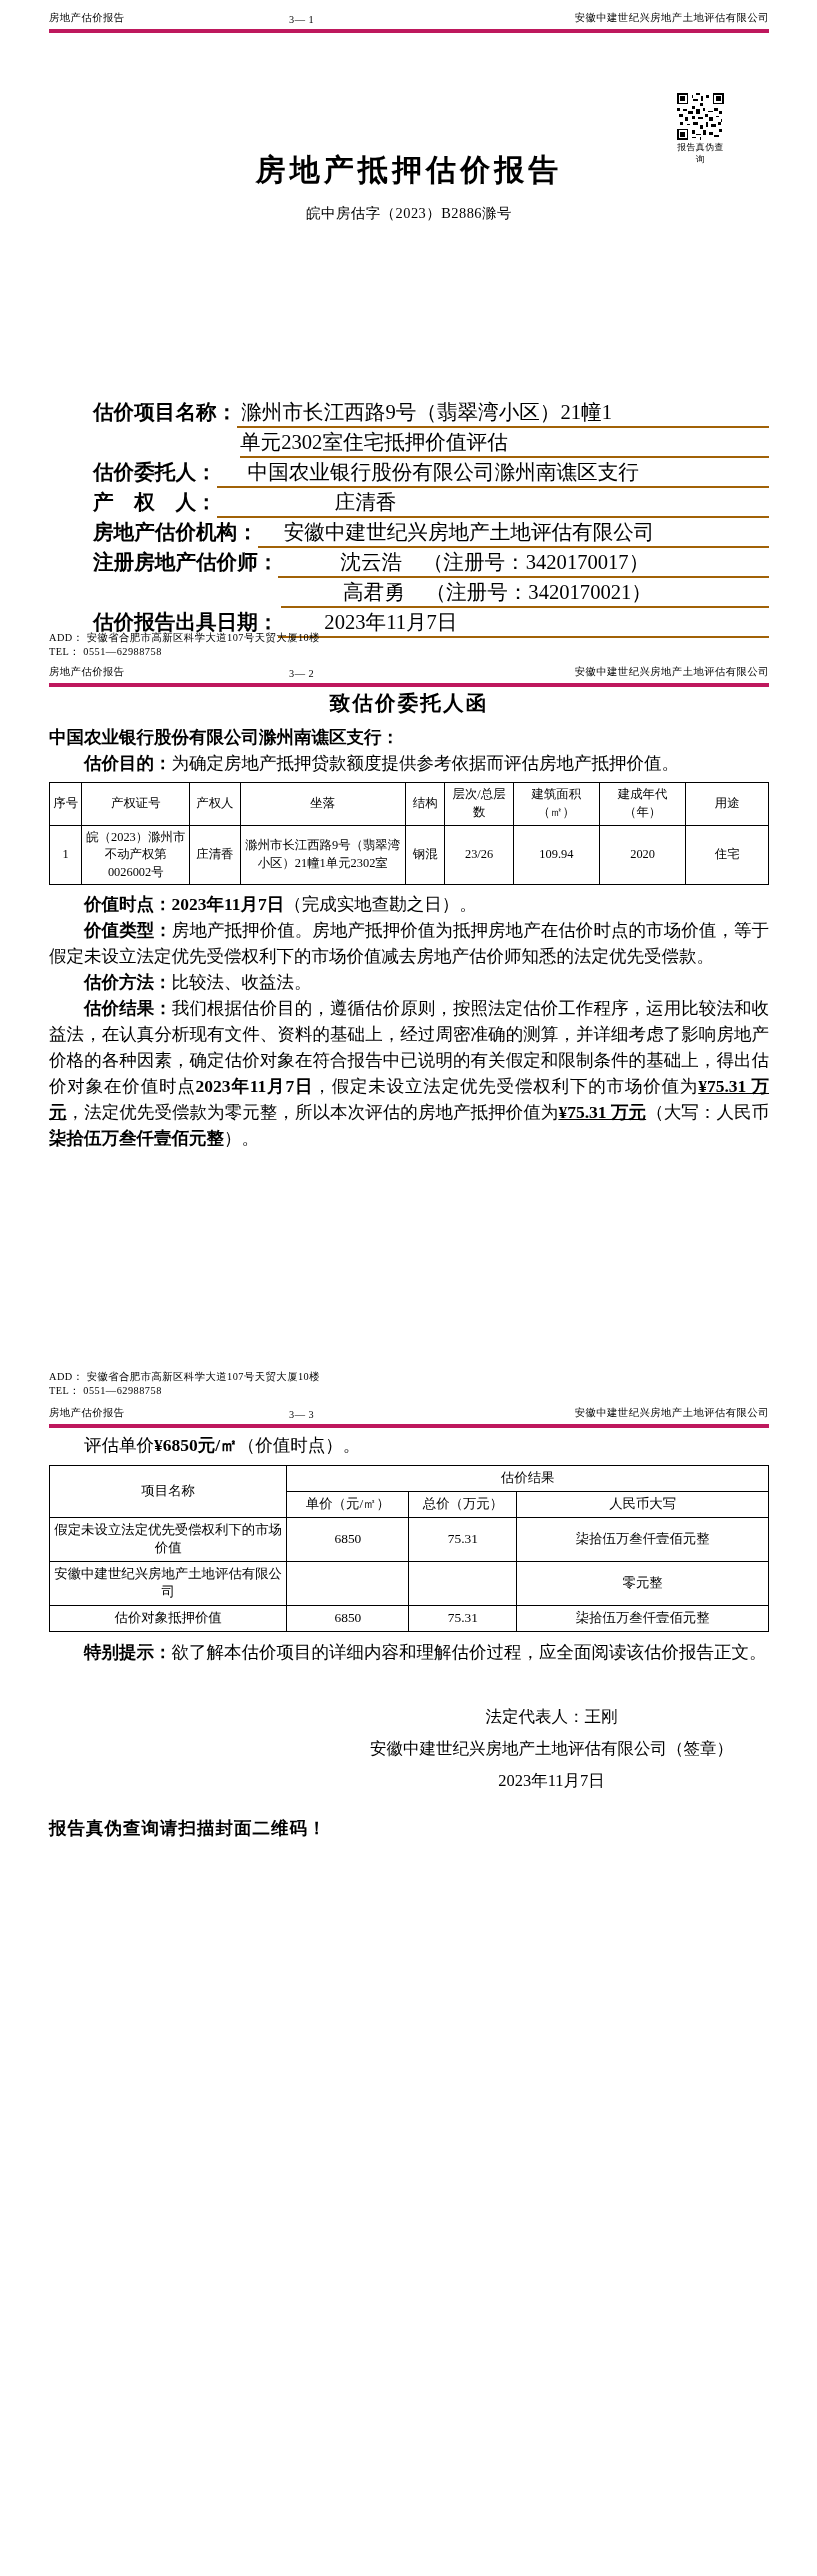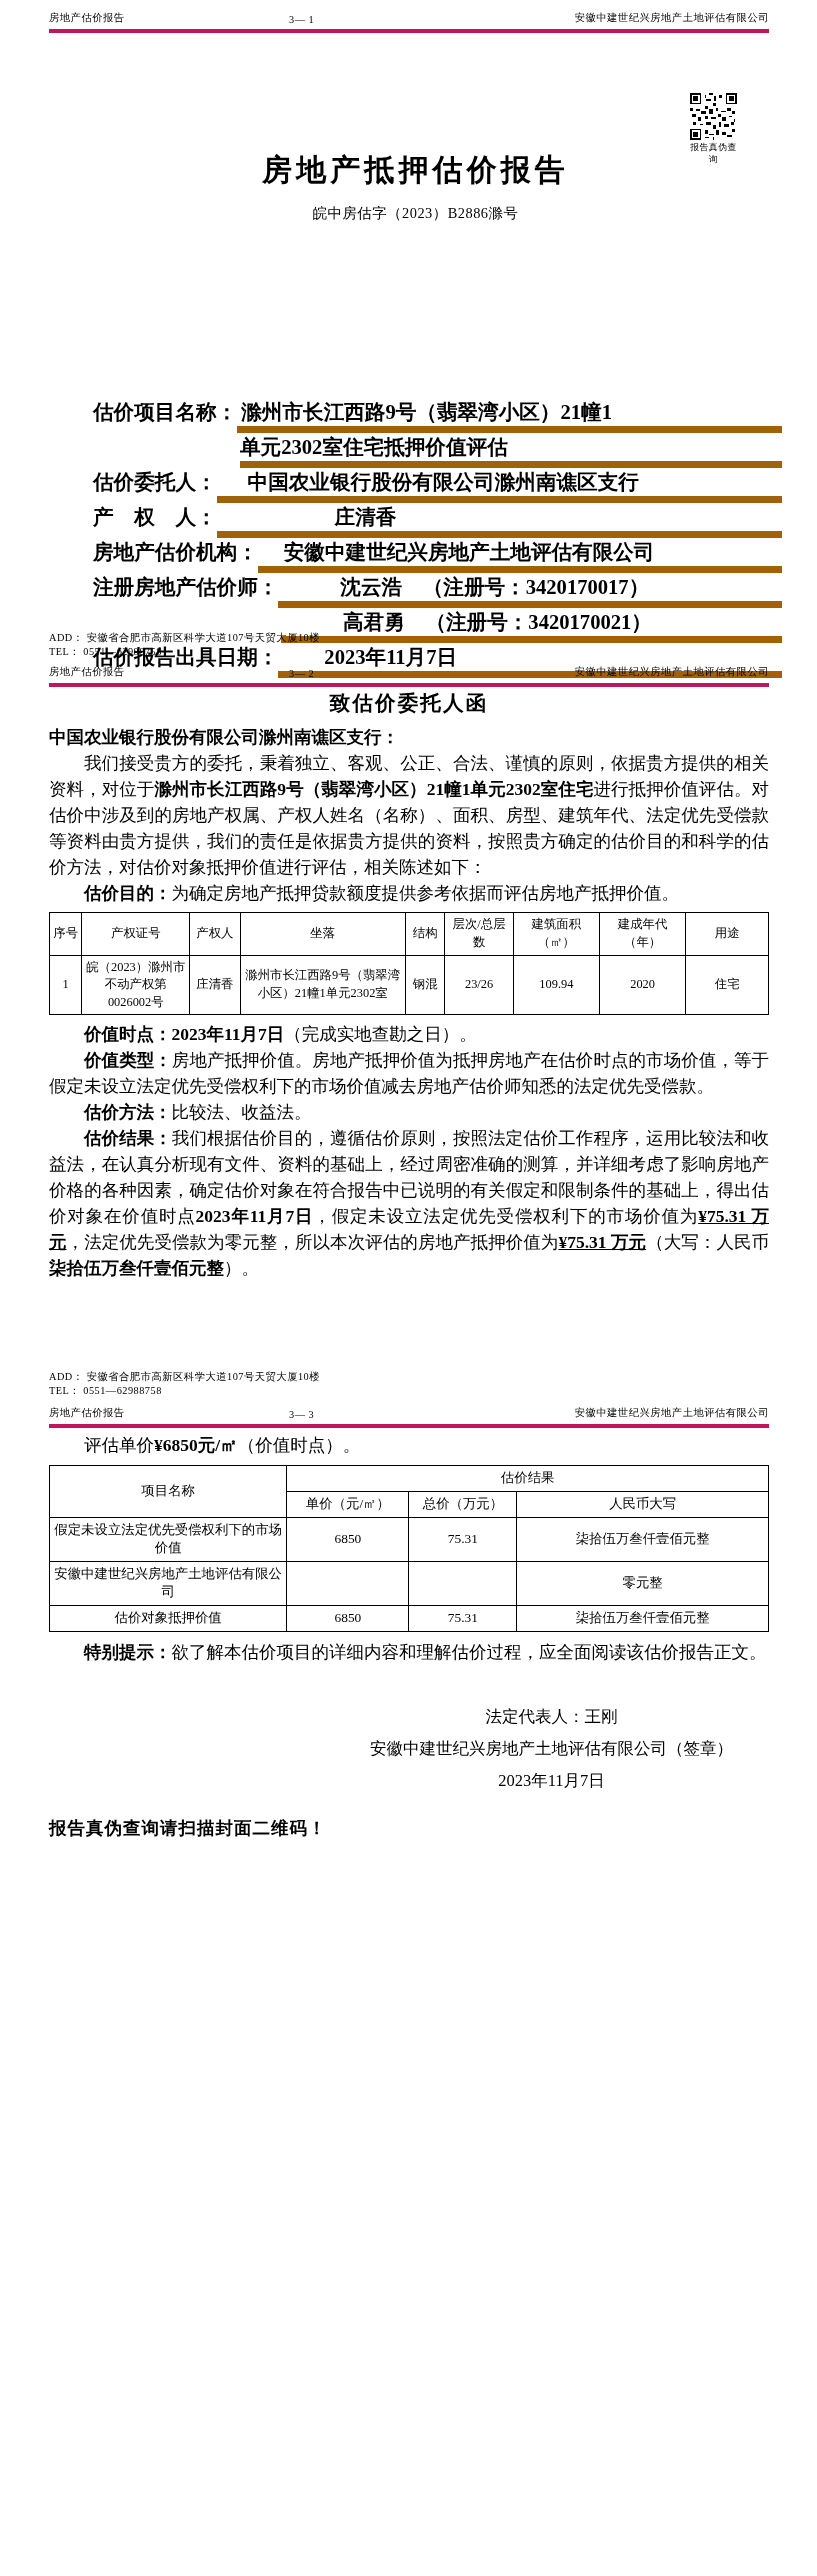--- a/index.html
+++ b/index.html
@@ -9,31 +9,31 @@
   
   .hdr{position:absolute;left:49px;right:49px;display:flex;align-items:flex-end;
        border-bottom:4px solid #be185d;padding-bottom:4.1px;font-size:10.3px;letter-spacing:0.5px;}
   .hdr .hc{position:absolute;left:240px;bottom:4.1px;}
   .hdr .hr{margin-left:auto;}
 
   
   .ftr{position:absolute;left:49px;font-size:10.3px;line-height:14px;letter-spacing:0.5px;}
 
   
-  .cover{position:absolute;top:88px;left:49px;right:36px;}
+  .cover{position:absolute;top:88px;left:49px;right:49px;}
   .qr{position:absolute;top:5.2px;right:44px;width:49px;text-align:center;}
   .qr svg{display:block;margin:0 auto;}
   .qr-cap{font-size:8.8px;margin-top:2.1px;letter-spacing:0.5px;}
   .title{margin-top:62px;text-align:center;font-family:"Liberation Sans","DejaVu Sans",sans-serif;
          font-weight:bold;font-size:30px;letter-spacing:4.1px;}
   .docno{margin-top:13.4px;text-align:center;font-size:14.4px;letter-spacing:0.5px;}
   .fields{margin-top:175px;margin-left:44px;}
   .frow{display:flex;line-height:28px;font-size:20.6px;}
   .flab{font-weight:bold;font-family:"Liberation Sans","DejaVu Sans",sans-serif;white-space:pre;}
-  .fval{flex:1;border-bottom:7px solid #a16207;font-weight:bold;white-space:nowrap;overflow:hidden;}
+  .fval{flex:1;border-bottom:2px solid #a16207;font-weight:normal;white-space:nowrap;overflow:hidden;}
 
   
   .p2{position:absolute;top:690px;left:49px;width:720px;font-size:17.5px;line-height:26px;text-align:justify;}
   .ltitle{text-align:center;font-family:"Liberation Sans","DejaVu Sans",sans-serif;font-weight:bold;
           font-size:20.6px;letter-spacing:2.1px;margin:0 0 8.2px 0;}
   .salu{font-weight:bold;font-family:"Liberation Sans","DejaVu Sans",sans-serif;font-size:17.5px;}
   .para{margin:0;text-indent:35px;}
   .bl{font-weight:bold;font-family:"Liberation Sans","DejaVu Sans",sans-serif;}
   .b{font-weight:bold;}
   .u{text-decoration:underline;}
@@ -168,21 +168,20 @@
   <div class="hdr" style="top:665px">
     <span>房地产估价报告</span>
     <span class="hc">3—  2</span>
     <span class="hr">安徽中建世纪兴房地产土地评估有限公司</span>
   </div>
 
   <div class="p2">
     <h2 class="ltitle">致估价委托人函</h2>
     <div class="salu">中国农业银行股份有限公司滁州南谯区支行：</div>
 
-    <p class="para"><span>我们接受贵方的委托，秉着独立、客观、公正、合法、谨慎的原则，依据贵方提供的相关资料，对位于</span><span class="b">滁州市长江西路9号（翡翠湾小区）21幢1单元2302室住宅</span><span>进行抵押价值评估。对估价中涉及到的房地产权属、产权人姓名（名称）、面积、房型、建筑年代、法定优先受偿款等资料由贵方提供，我们的责任是依据贵方提供的资料，按照贵方确定的估价目的和科学的估价方法，对估价对象抵押价值进行评估，相关陈述如下：</span></p>
 
     <p class="para"><span class="bl">估价目的：</span><span>为确定房地产抵押贷款额度提供参考依据而评估房地产抵押价值。</span></p>
 
 
     <table class="tbl1">
       <colgroup>
         <col style="width:4.5%">
           <col style="width:15%">
           <col style="width:7%">
           <col style="width:23%">

